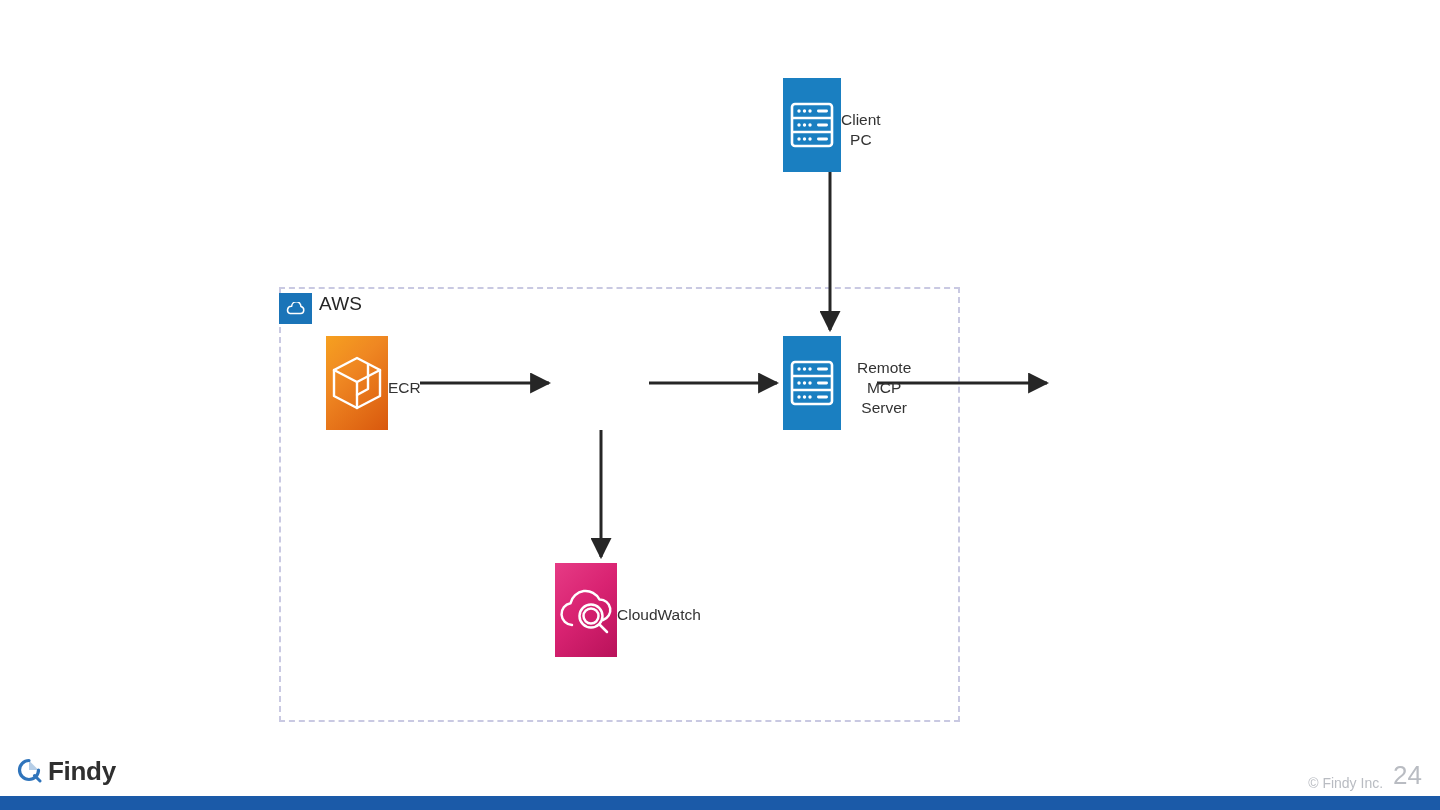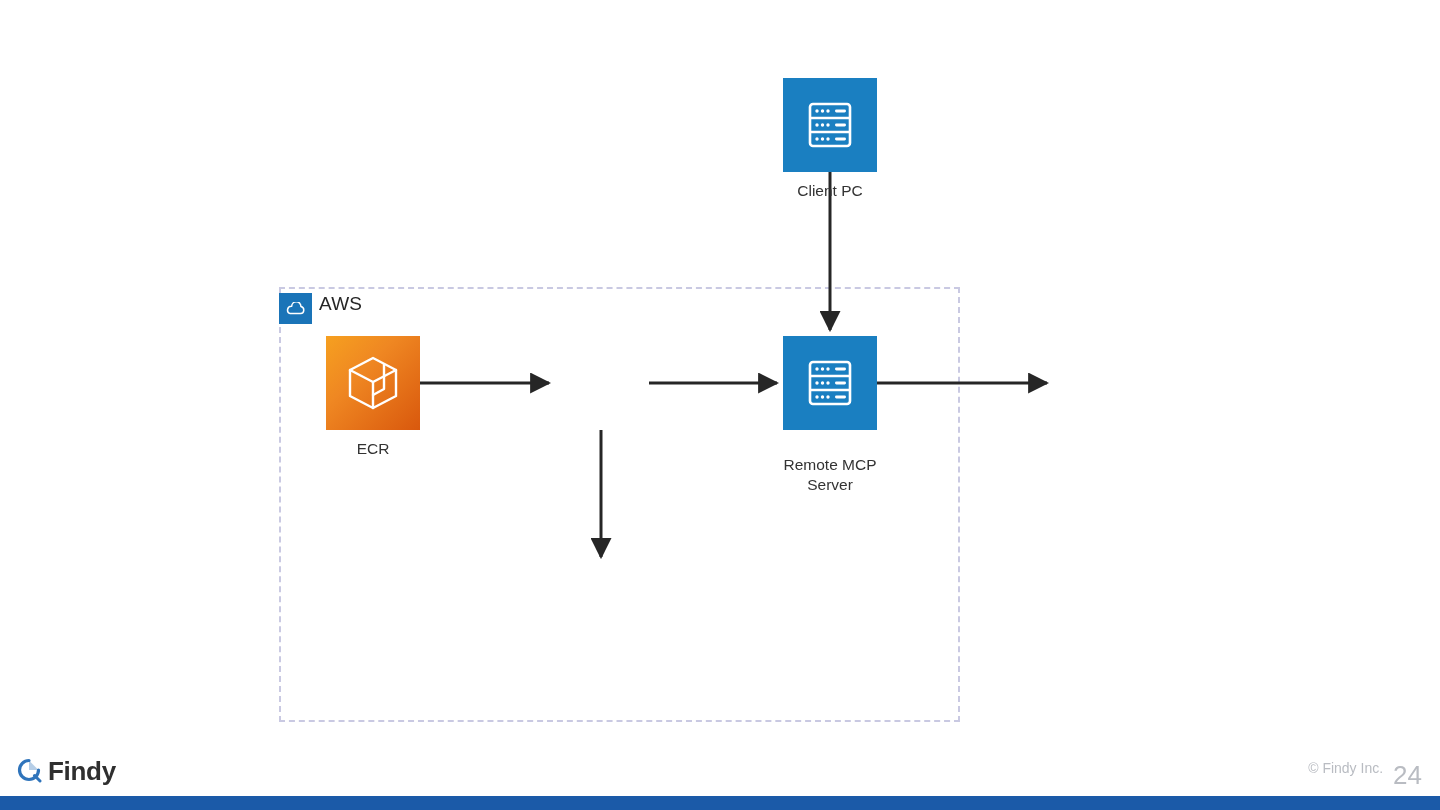--- a/index.html
+++ b/index.html
@@ -49,21 +49,21 @@
     font-size: 19px;
     color: #262626;
     letter-spacing: .2px;
   }
 
   
   .node {
     position: absolute;
     width: 94px;
     display: flex;
-    flex-direction: column;
+    flex-direction: row;
     align-items: center;
   }
   .node .tile {
     width: 94px;
     height: 94px;
     display: flex;
     align-items: center;
     justify-content: center;
     box-sizing: border-box;
   }
@@ -114,21 +114,21 @@
     font-size: 26px;
     font-weight: bold;
     color: #2f2f2f;
     letter-spacing: -0.3px;
   }
   #footer-right {
     position: absolute;
     right: 18px;
     top: 760px;
     display: flex;
-    align-items: flex-start;
+    align-items: flex-end;
     gap: 10px;
     color: #b9bcc2;
   }
   #footer-right .copy { font-size: 14px; }
   #footer-right .pageno { font-size: 26px; }
 
   #bottom-bar {
     position: absolute;
     left: 0;
     top: 796px;
@@ -235,20 +235,33 @@
             <circle cx="27" cy="43" r="1.7"></circle>
           <rect x="34" y="41.6" width="11" height="2.9" rx="1.4"></rect>
         </g>
       </svg>
     </div>
     <div class="label">Remote MCP
 Server</div>
   </div>
 
 
+  <div class="node" id="node-cloudwatch">
+    <div class="tile pink">
+      <svg width="62" height="58" viewBox="0 0 62 58">
+        <g fill="none" stroke="#ffffff" stroke-width="2.5" stroke-linecap="round" stroke-linejoin="round">
+          <path d="M17 44 A11 11 0 0 1 15.5 22.2 A15.5 15.5 0 0 1 44.5 18.5 A10.5 10.5 0 0 1 48 39"></path>
+          <circle cx="36" cy="35" r="11.5"></circle>
+          <circle cx="36" cy="35" r="7.5"></circle>
+          <line x1="44.5" y1="43.5" x2="52" y2="51"></line>
+        </g>
+      </svg>
+    </div>
+    <div class="label">CloudWatch</div>
+  </div>
 
   <div id="footer-logo">
     <span>
       <svg width="26" height="26" viewBox="0 0 26 26">
         <path d="M22.5 13 A9.5 9.5 0 1 1 13 3.5" fill="none" stroke="#2f74bb" stroke-width="3.2" stroke-linecap="round"></path>
         <path d="M13 3.5 L13 13 L22.5 13 Z" fill="#2f74bb" opacity="0.35"></path>
         <line x1="18.5" y1="18.5" x2="24" y2="24" stroke="#2f74bb" stroke-width="3" stroke-linecap="round"></line>
       </svg>
     </span>
     <span class="logo-text">Findy</span>

